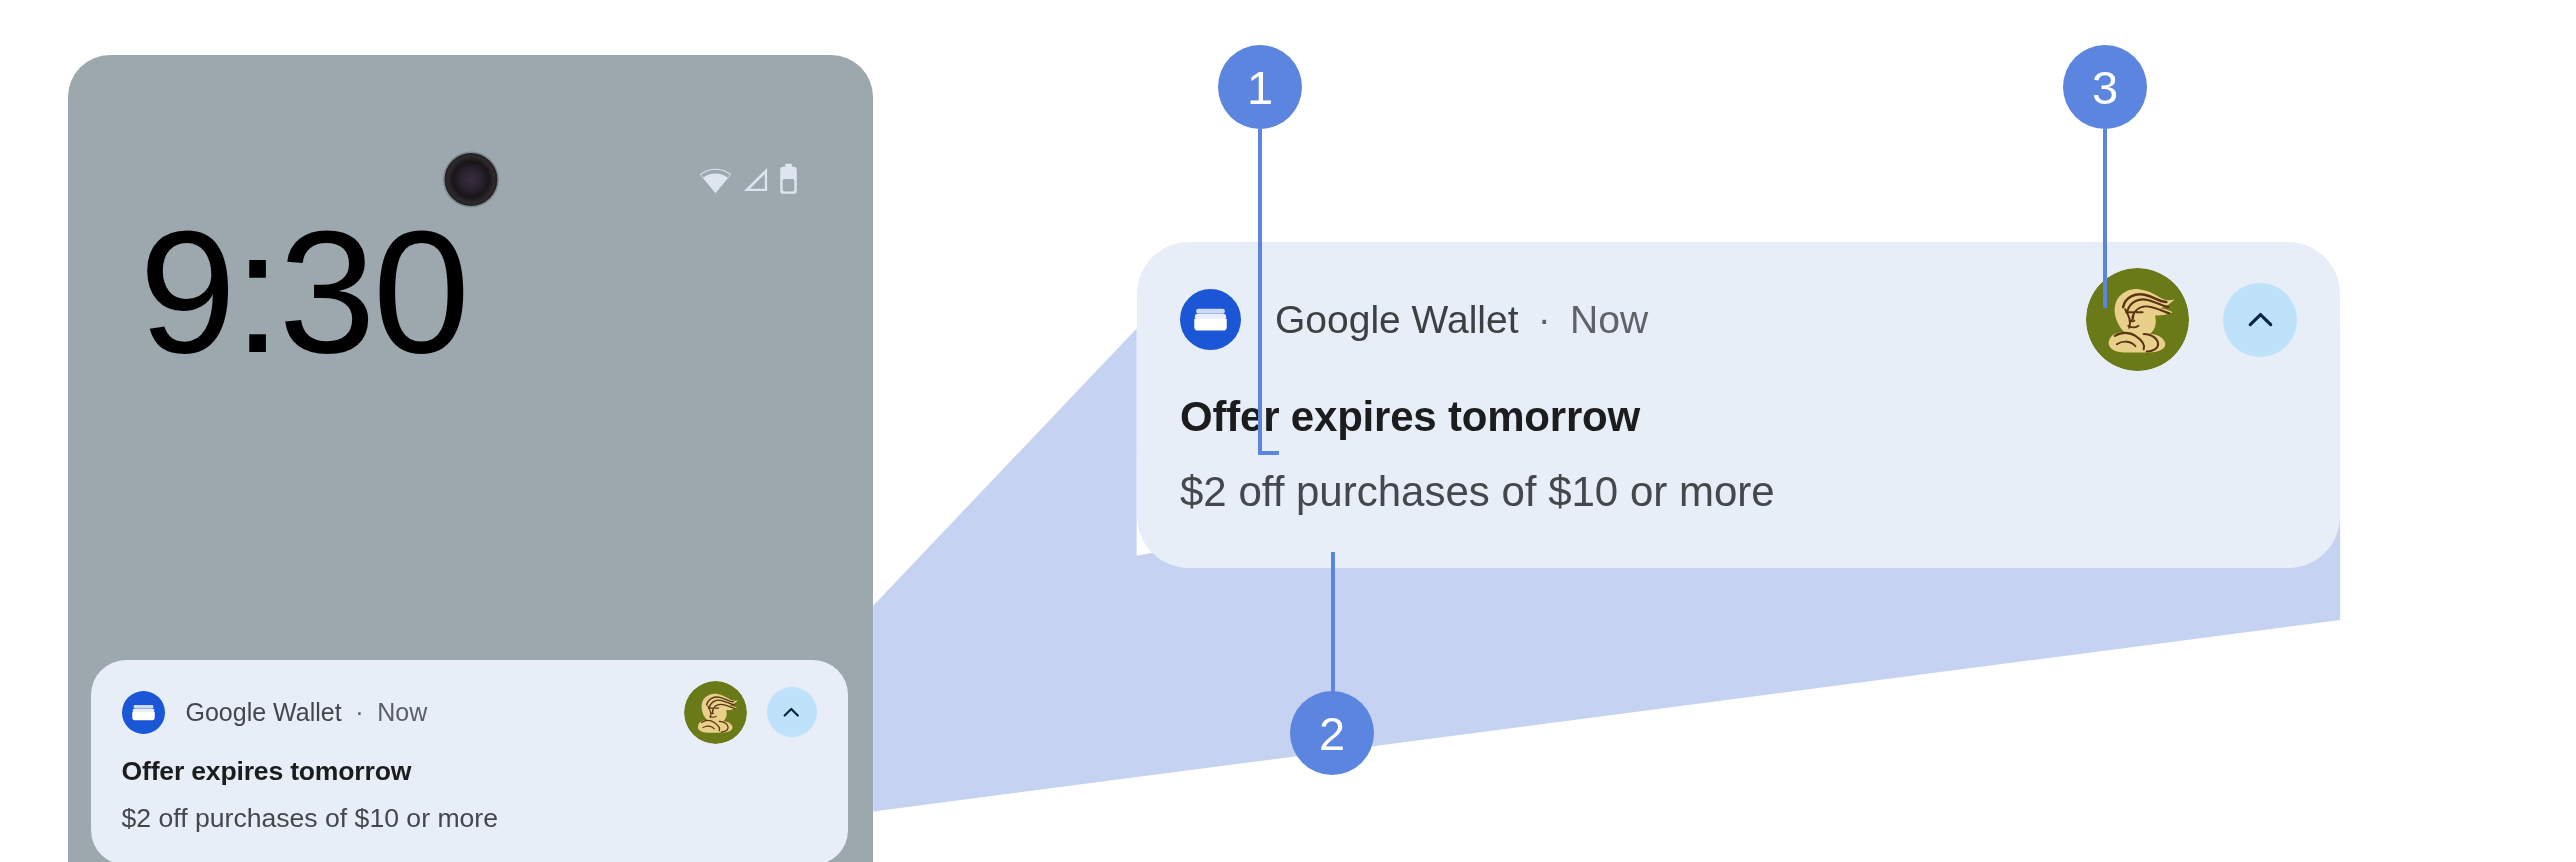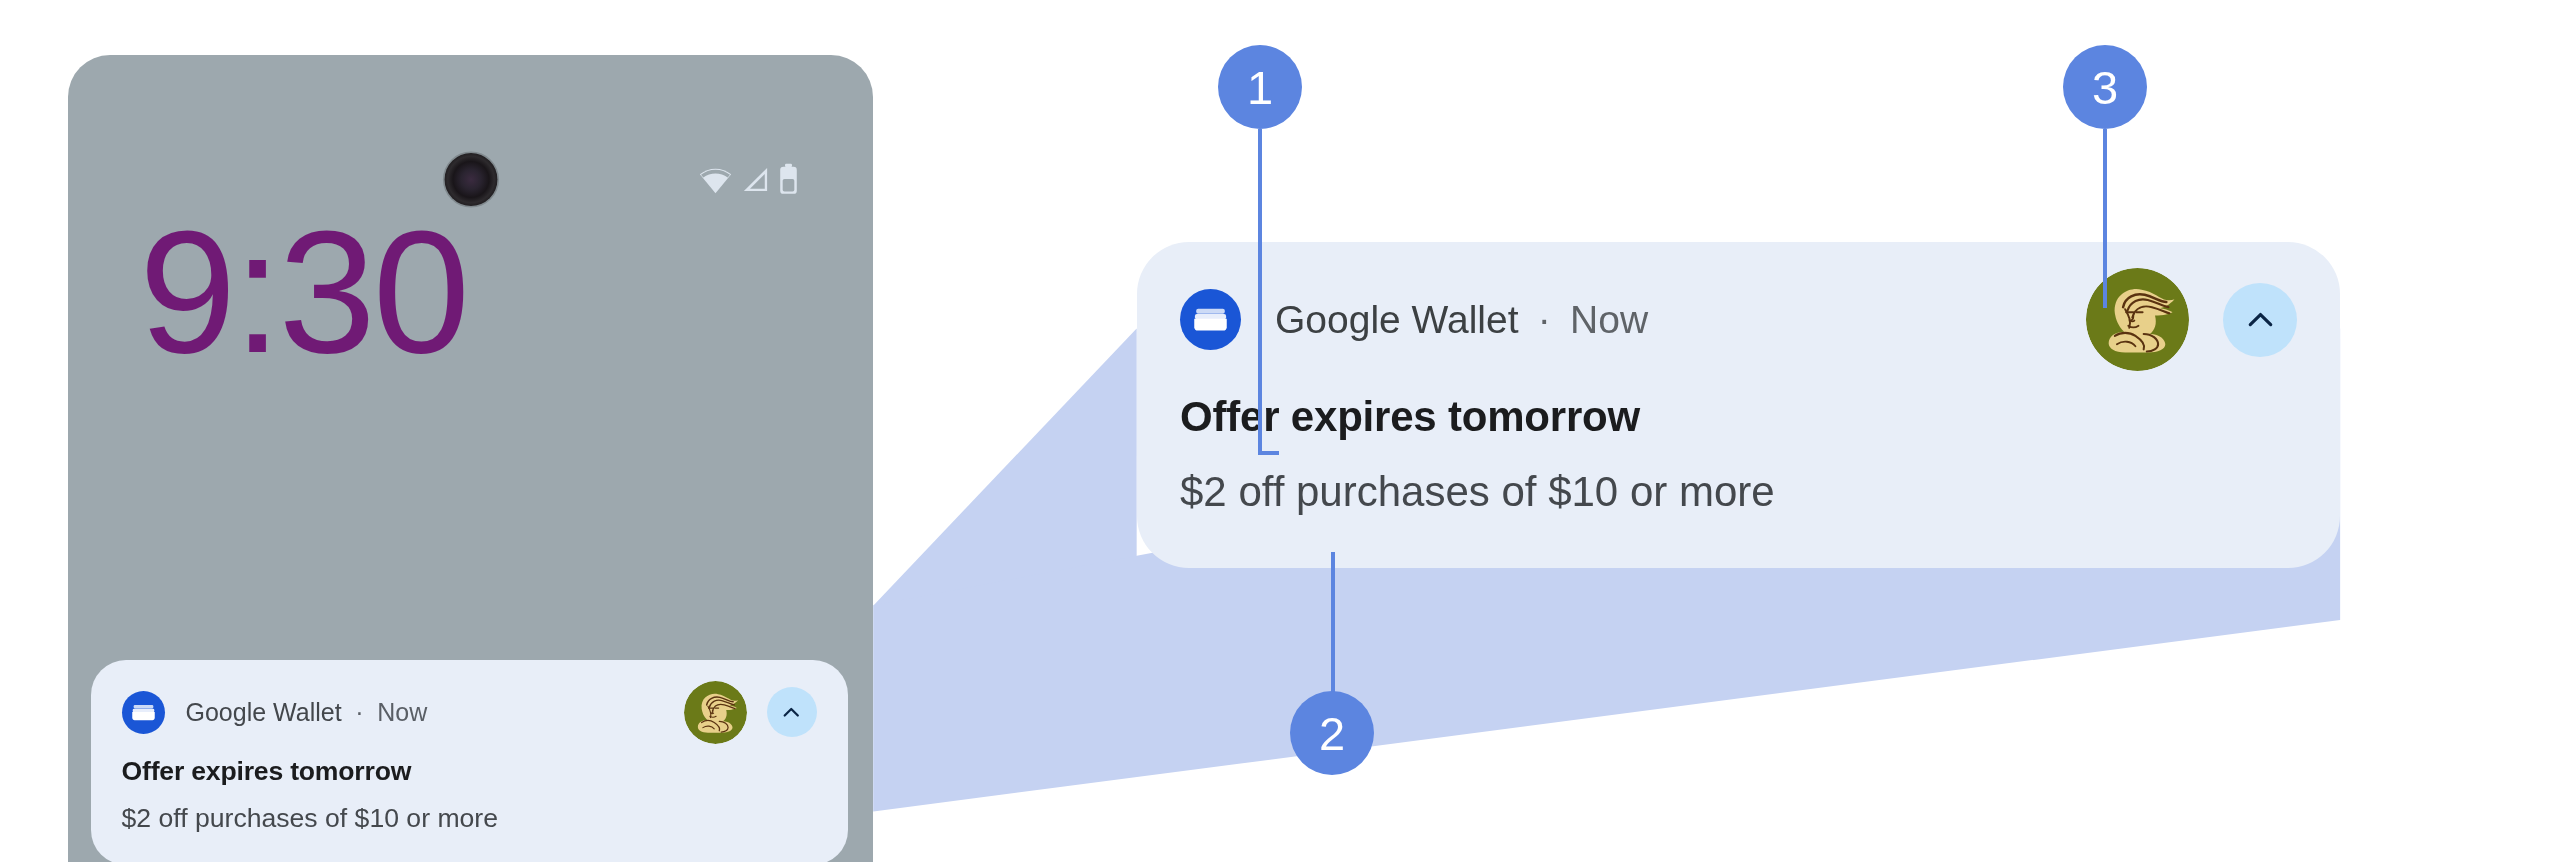--- a/index.html
+++ b/index.html
@@ -68,21 +68,21 @@
     gap: 7.2px;
   }
 
   .clock {
     position: absolute;
     left: 71px;
     top: 149px;
     font-size: 175px;
     line-height: 1;
     font-weight: 300;
-    color: #701a75;
+    color: #000000;
     letter-spacing: -3.2px;
     font-family: "Liberation Sans", sans-serif;
   }
 
   
   .notif-small {
     position: absolute;
     left: 22.5px;
     top: 605px;
     width: 757px;

